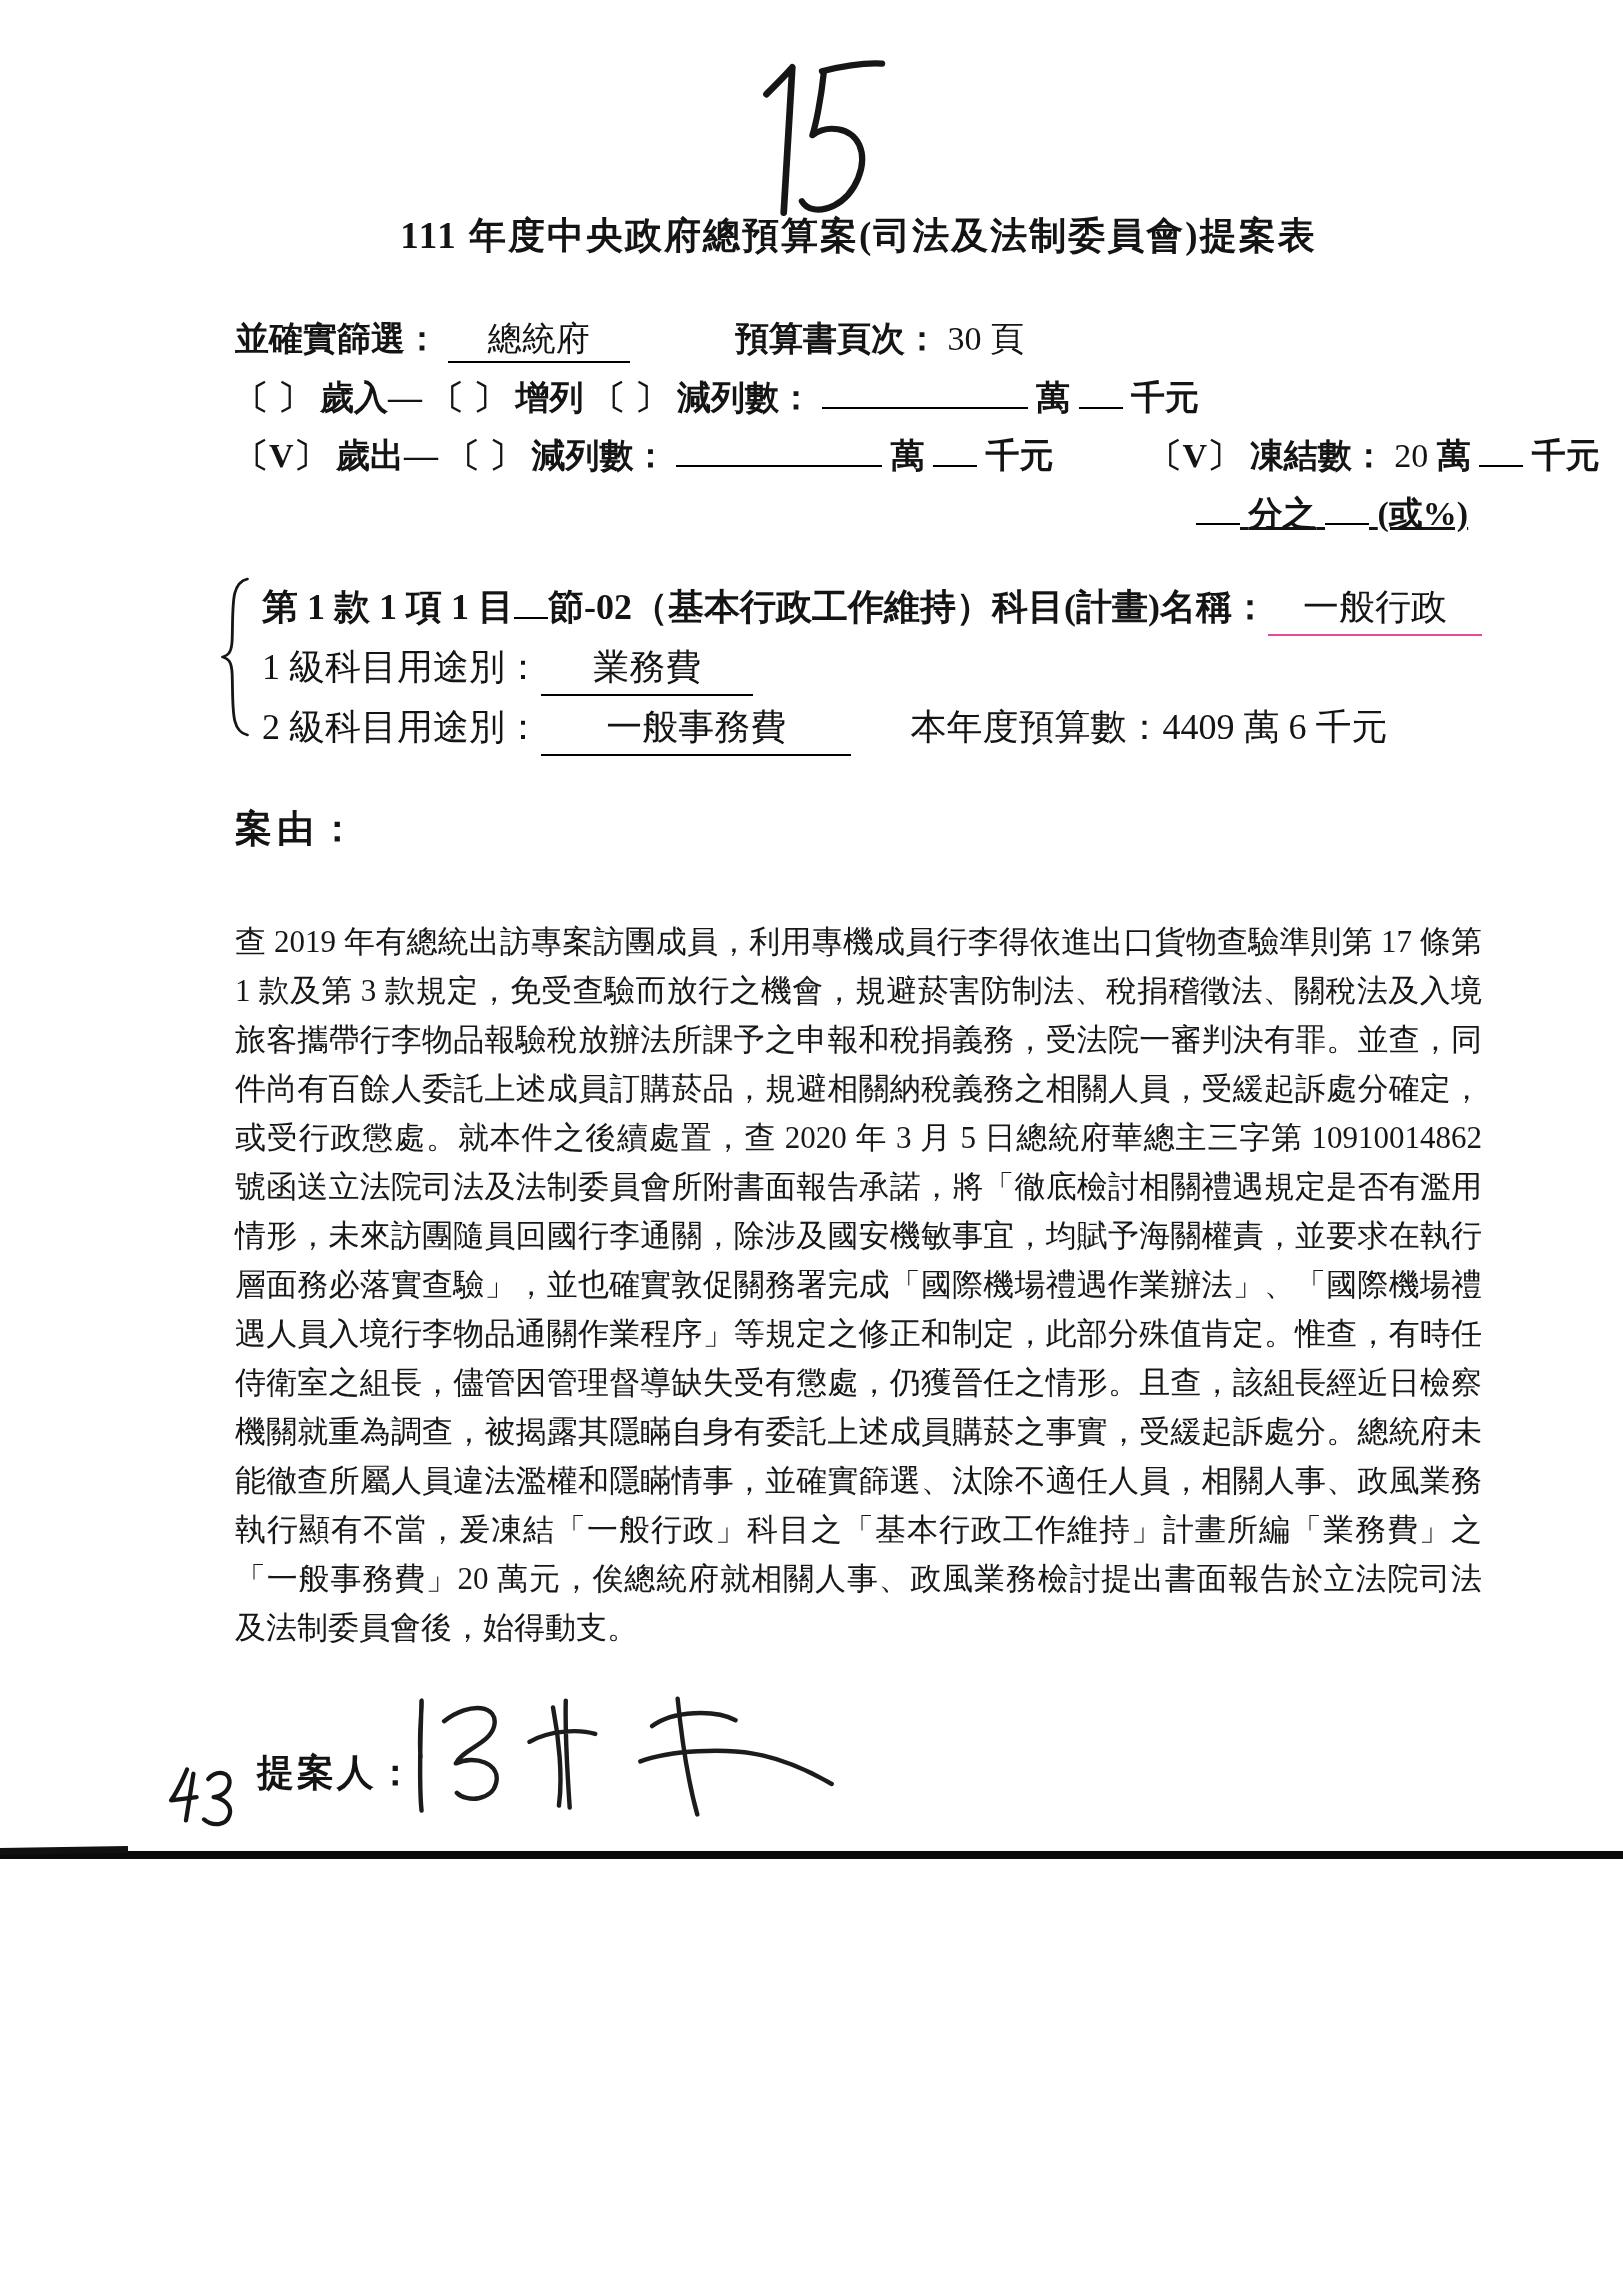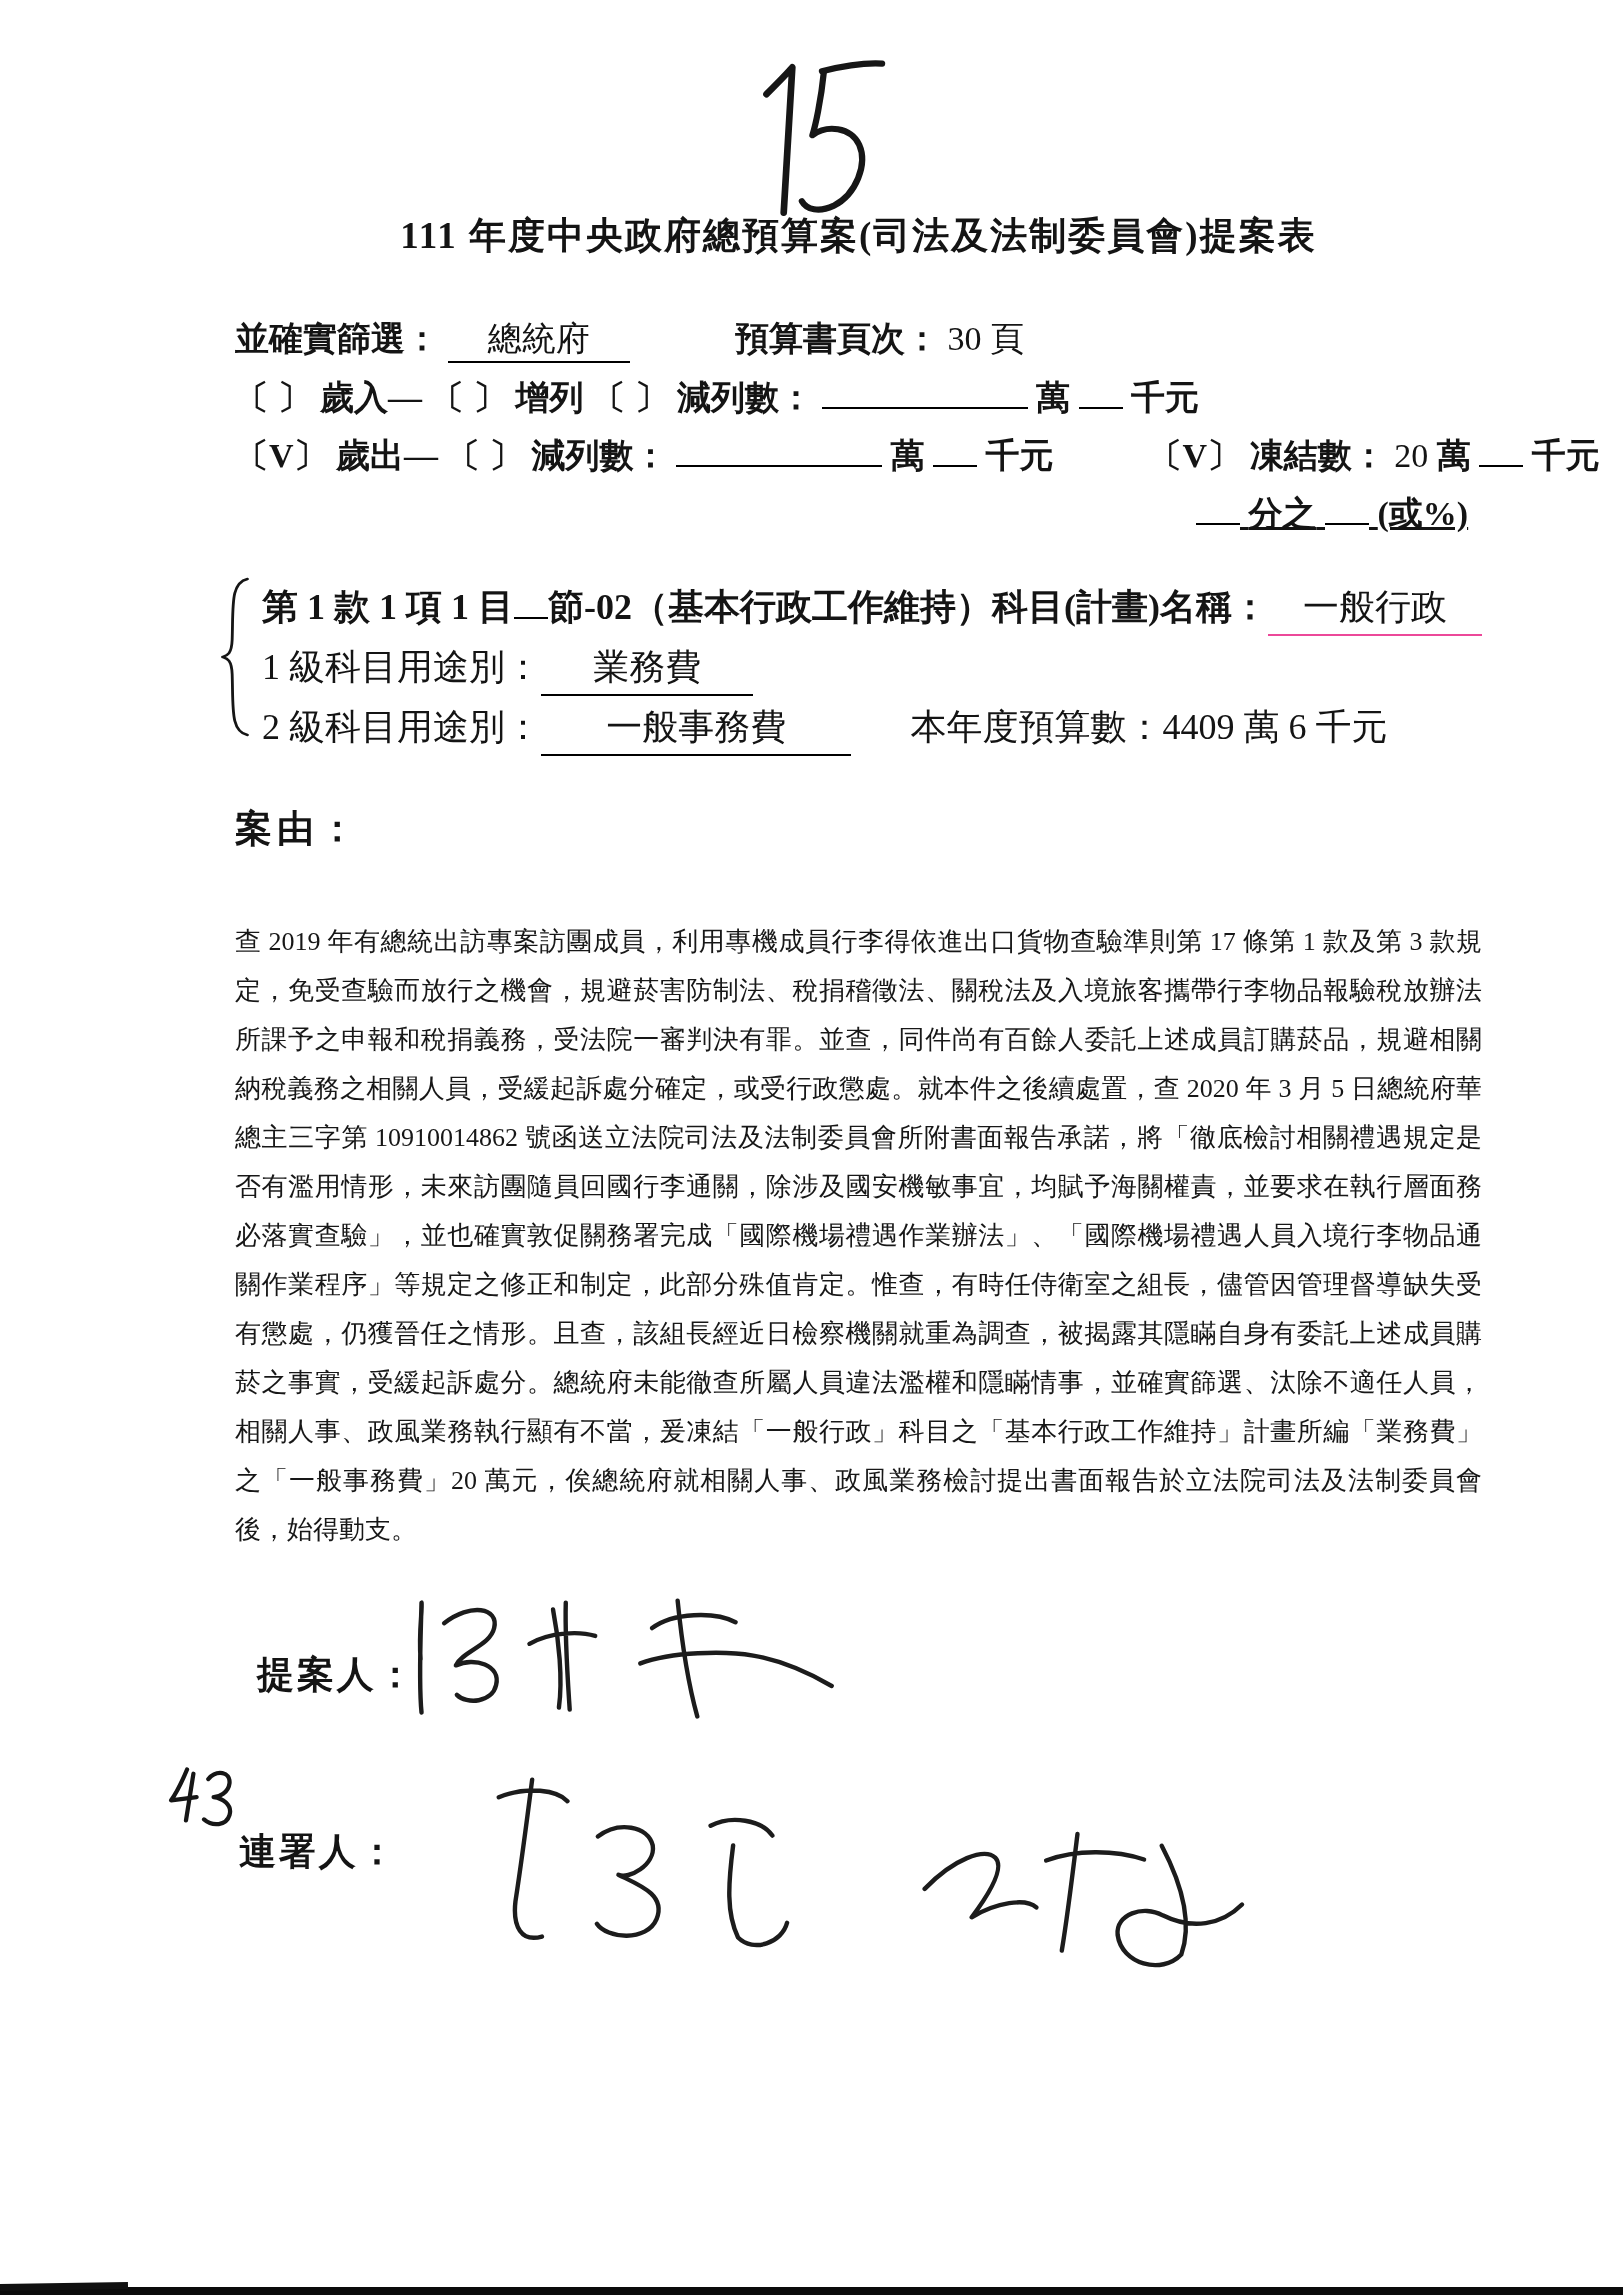--- a/index.html
+++ b/index.html
@@ -1,19 +1,19 @@
 <!DOCTYPE html>
 <html style="font-size:7.8px"><head>
 <meta charset="utf-8">
 <title>提案表</title>
 <style>
   html,body{margin:0;padding:0;background:#ffffff;}
   .page{
     position:relative;
-    width:1624px;height:2295px;
+    width:1624px;height:1859px;
     background:#ffffff;
     color:#141414;
     font-family:"Liberation Serif","DejaVu Serif",serif;
     overflow:hidden;
   }
   .content{padding:0 142px 0 235px;}
   .b{font-weight:700;}
   
   .hw-pagenum{position:absolute;left:706px;top:54px;width:186px;height:172px;}
   .hw-margin-num{position:absolute;left:162px;top:1761px;width:83px;height:69px;}
@@ -43,21 +43,21 @@
   .brace{position:absolute;left:-17px;top:-3.9px;width:34px;height:162px;}
   .sec-line{display:flex;align-items:baseline;white-space:nowrap;}
   .sec-line + .sec-line{margin-top:3.9px;}
   .grow-uval{flex:1;border-bottom:2px solid #ec4899;text-align:center;}
   .uval-360{min-width:177px;}
   .uval-560{min-width:275px;}
   
   .case-heading{margin-top:48px;font-size:37px;font-weight:700;letter-spacing:4.9px;}
   .case-body{
     margin-top:63px;
-    font-size:26px;line-height:49px;
+    font-size:31px;line-height:49px;
     text-align:justify;
     color:#171717;
   }
   
   .sig-block{position:relative;margin-top:42px;height:392px;}
   .sig-label{position:absolute;font-size:37px;font-weight:700;letter-spacing:2.9px;}
   .lbl-proposer{left:22px;top:54px;}
   .lbl-cosigner{left:3.9px;top:231px;}
   .sig{position:absolute;}
   .sig-1{left:162px;top:-14.7px;width:471px;height:157px;}

